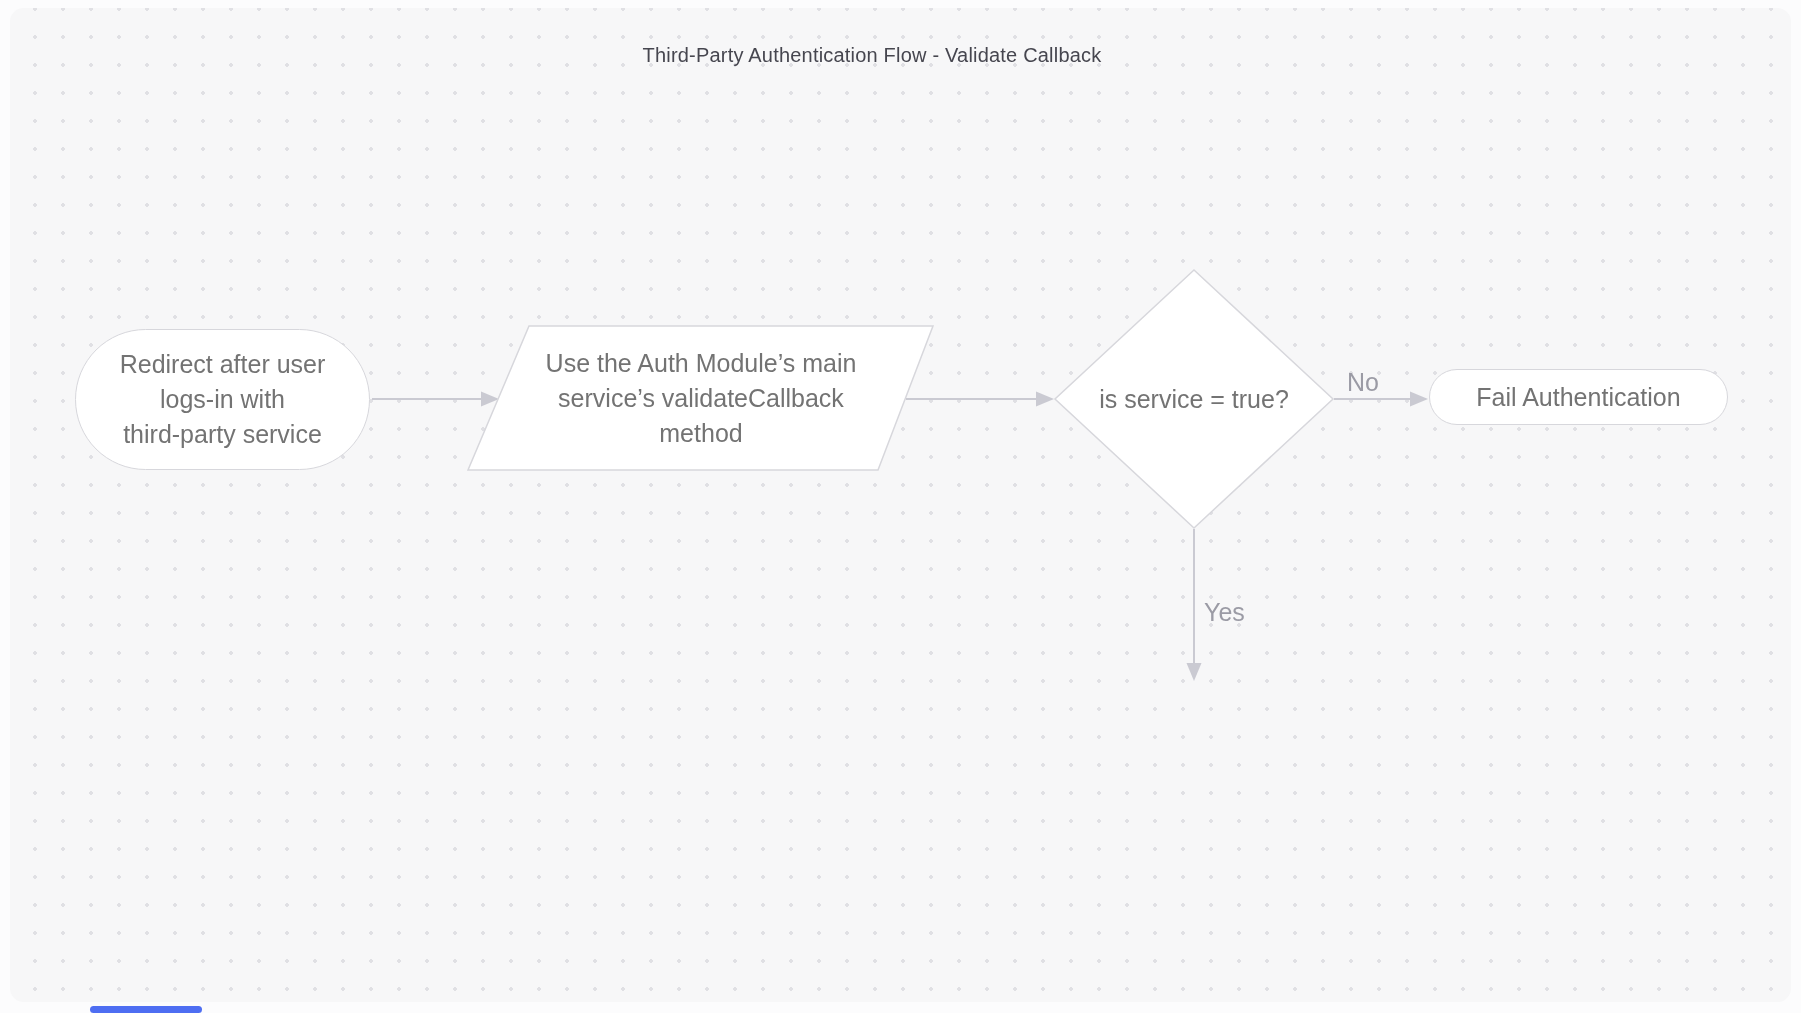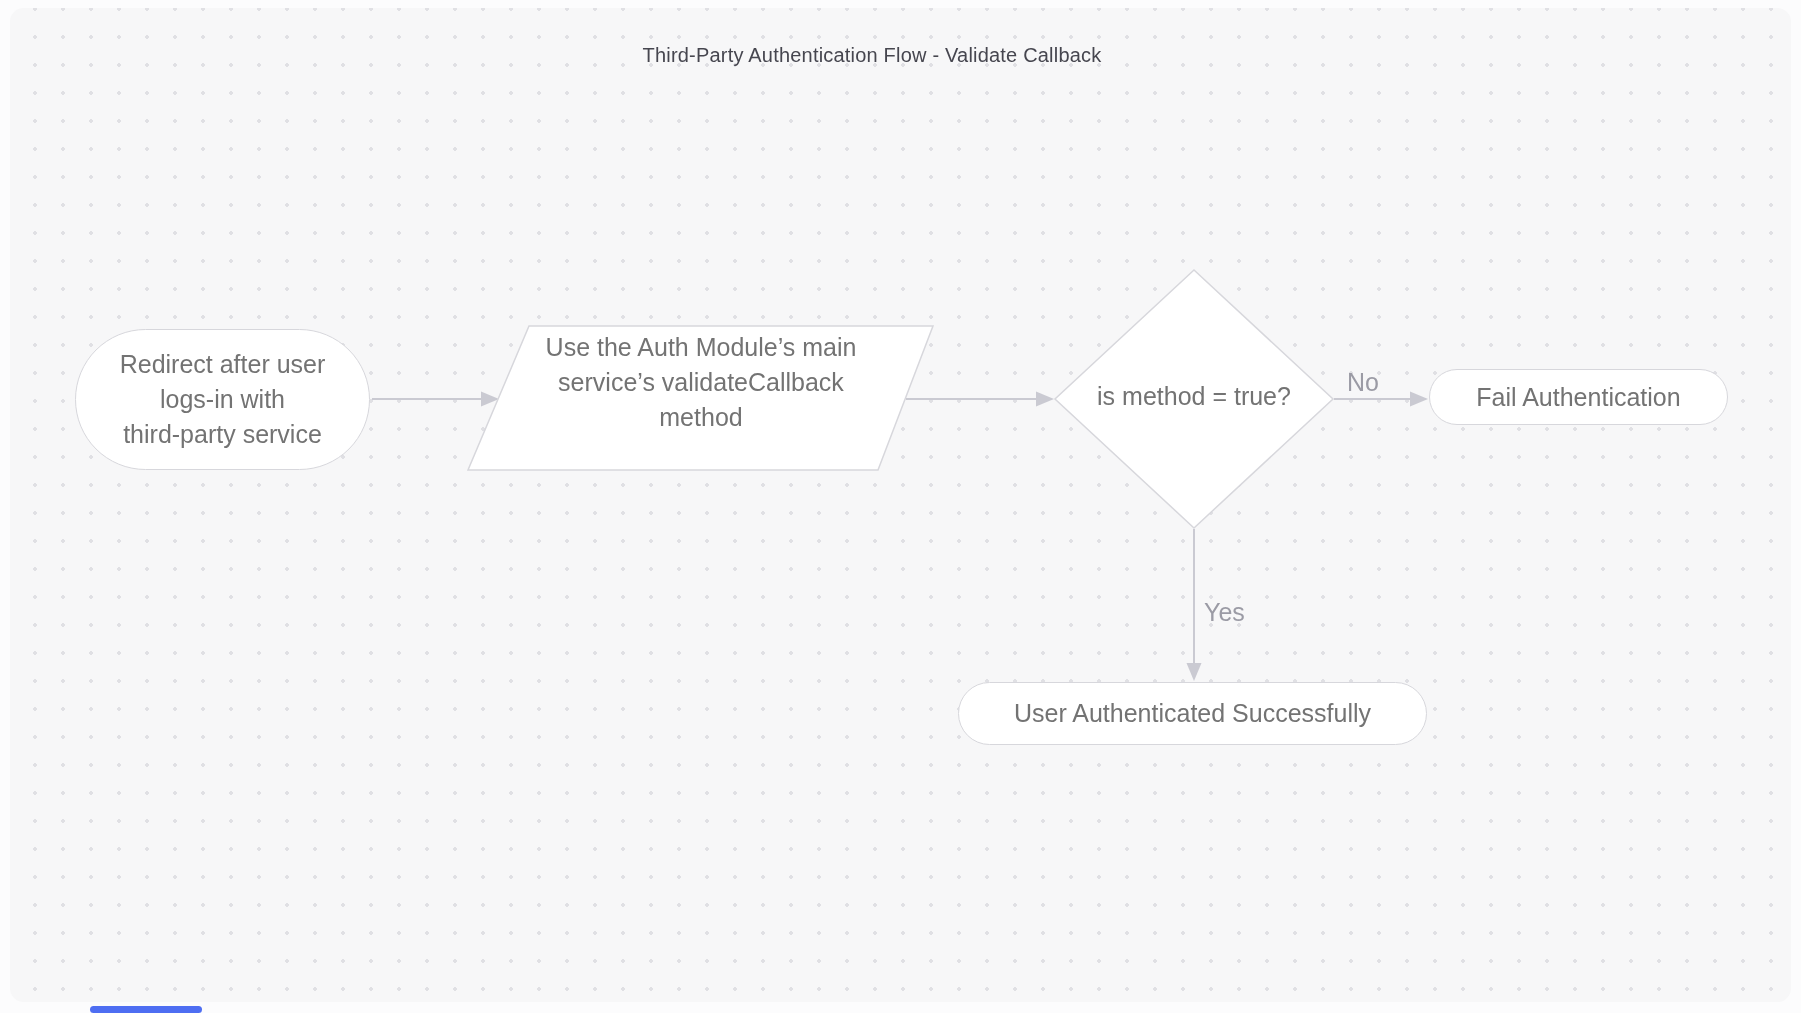--- a/index.html
+++ b/index.html
@@ -77,21 +77,21 @@
     border-radius: 30px;
   }
   .node-success {
     left: 958px; top: 682px;
     width: 469px; height: 63px;
     border-radius: 31.5px;
   }
   .float-label {
     position: absolute;
     display: flex;
-    align-items: flex-start;
+    align-items: center;
     justify-content: center;
     pointer-events: none;
   }
   .float-label .node-label { pointer-events: none; }
   .validate-label-box {
     left: 500px; top: 330px;
     width: 402px; height: 136px;
   }
   .decision-label-box {
     left: 1064px; top: 379px;
@@ -156,30 +156,27 @@
 third-party service</div>
   </div>
 
   <div class="float-label validate-label-box">
     <div class="node-label">Use the Auth Module’s main
 service’s validateCallback
 method</div>
   </div>
 
   <div class="float-label decision-label-box">
-    <div class="node-label">is method = true?</div>
+    <div class="node-label">is service = true?</div>
   </div>
 
   <div class="edge-label edge-label-no">No</div>
 
   <div class="edge-label edge-label-yes">Yes</div>
 
   <div class="node node-fail">
     <div class="node-label">Fail Authentication</div>
   </div>
 
-  <div class="node node-success">
-    <div class="node-label">User Authenticated Successfully</div>
-  </div>
 
   <div class="accent-bar"></div>
 
 </div>
 
 </body></html>

